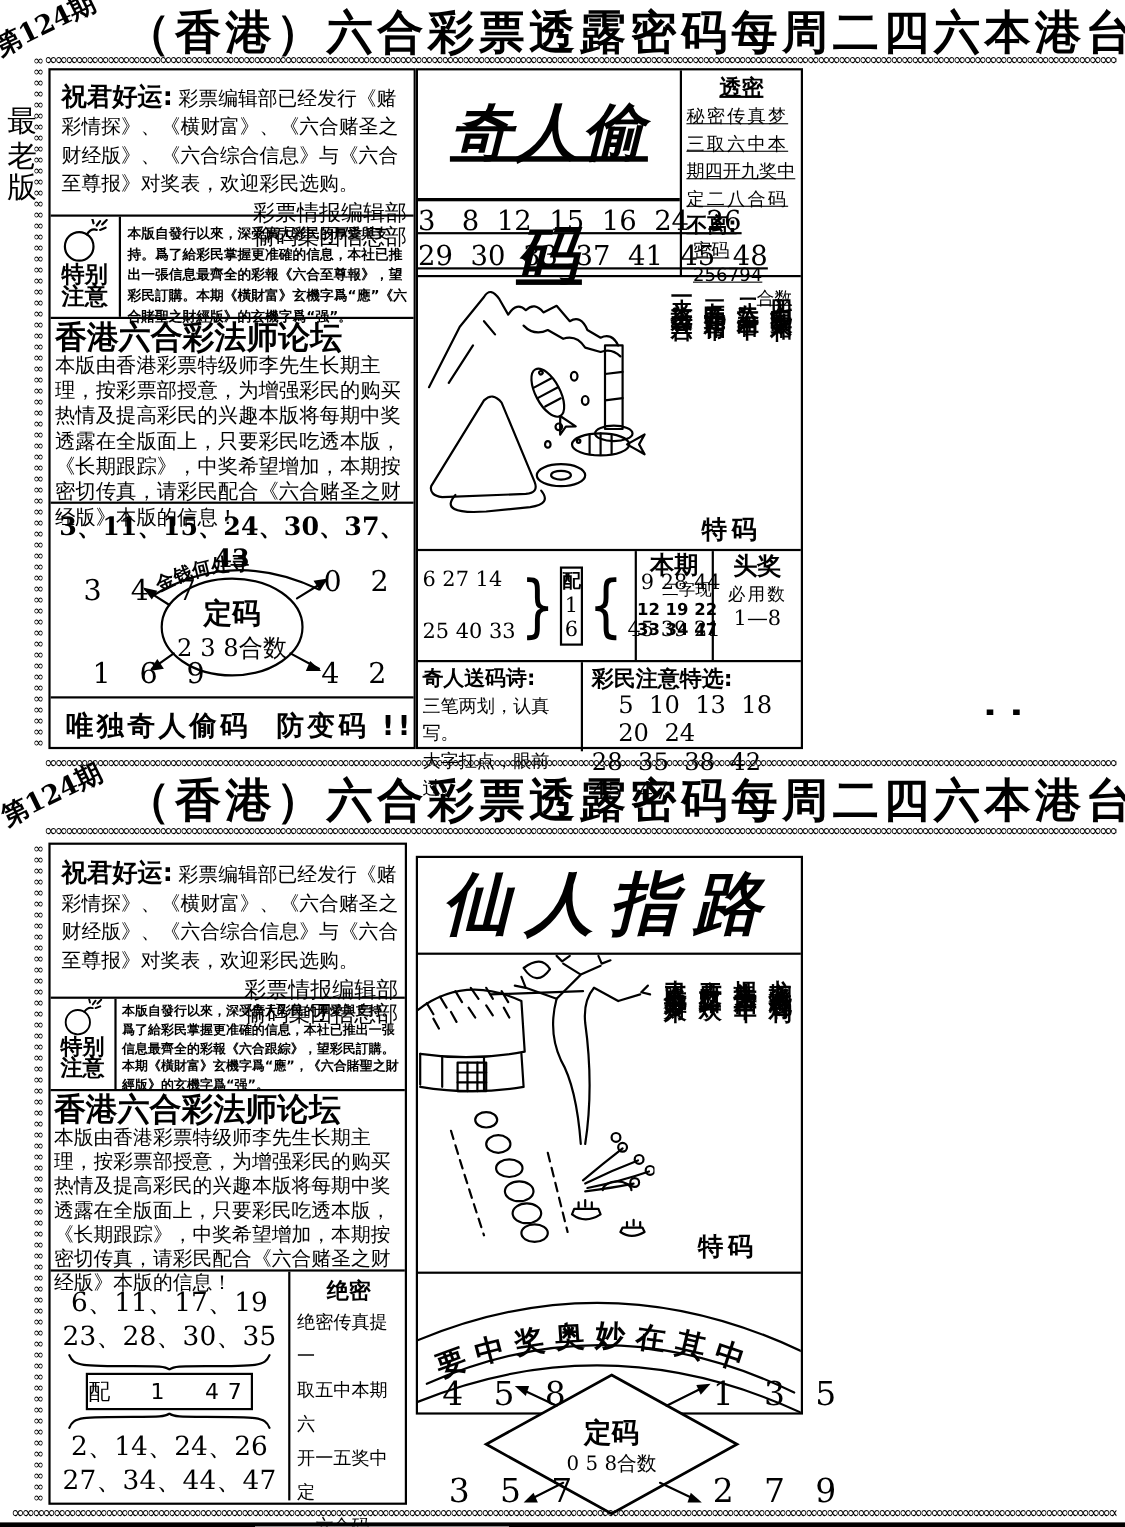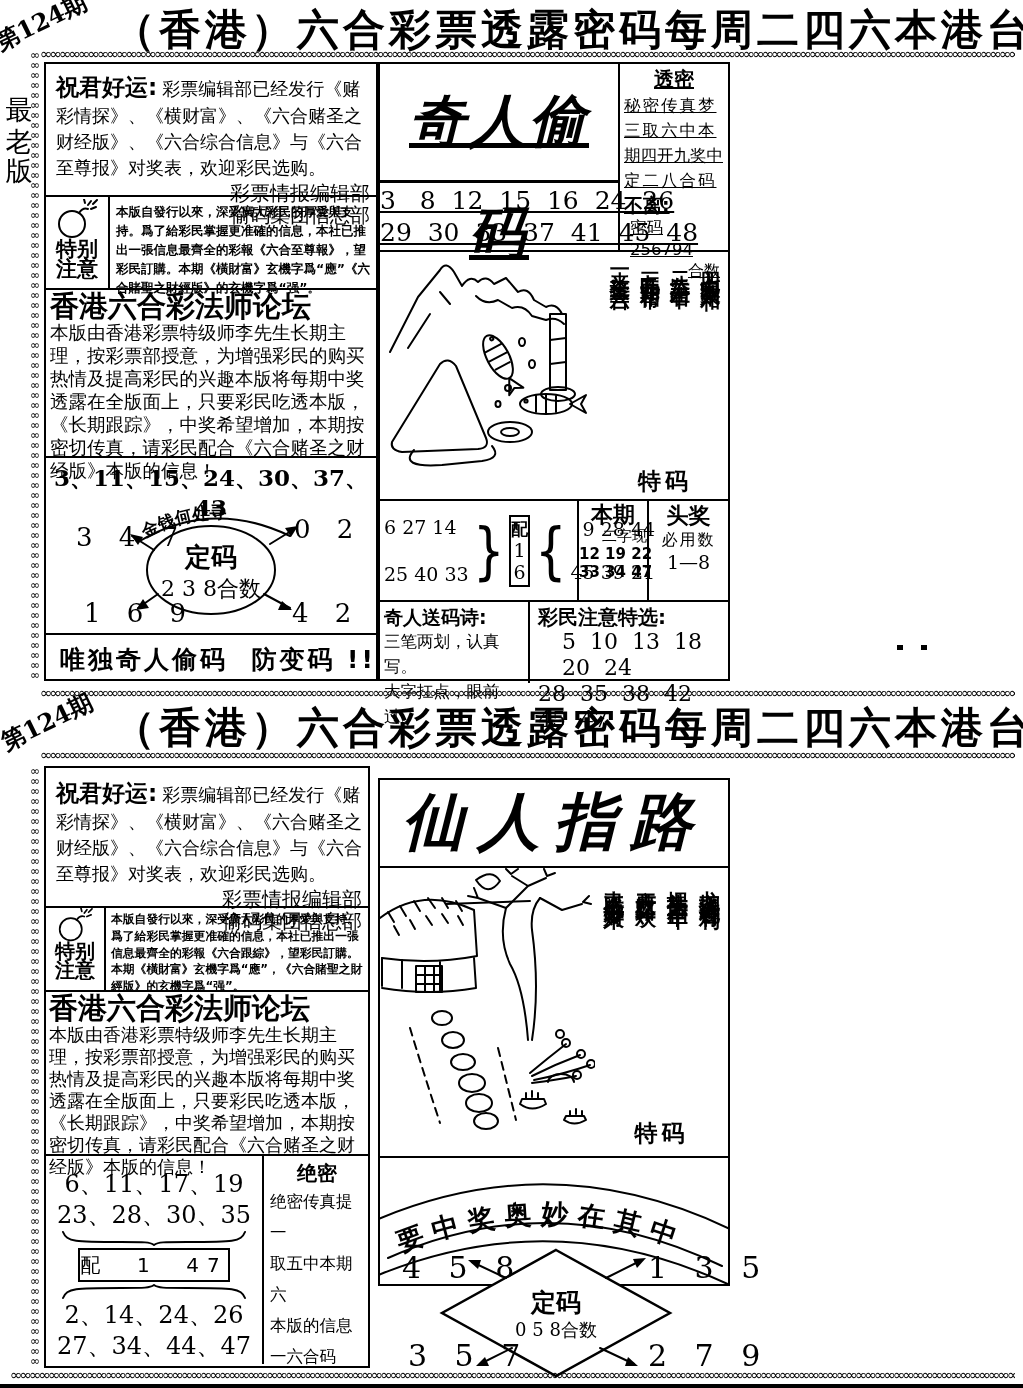--- a/index.html
+++ b/index.html
@@ -255,21 +255,21 @@
         <svg class="sketch" width="190" height="16" viewBox="0 0 190 16" style="margin:0 auto;">
           <path d="M4,14 C8,4 16,4 62,4 C86,4 91,4 95,1 C99,4 104,4 128,4 C174,4 182,4 186,14" stroke-width="2.5"></path>
         </svg>
         <div class="serif" style="font-size:24px;line-height:31px;">2、14、24、26</div>
         <div class="serif" style="font-size:24px;line-height:30px;">27、34、44、47</div>
       </div>
       <div style="flex:1;padding:4px 4px 0 6px;">
         <div class="b ctr" style="font-size:20px;line-height:26px;">绝密</div>
         <div style="font-size:16.5px;line-height:31px;">绝密传真提一</div>
         <div style="font-size:16.5px;line-height:31px;">取五中本期六</div>
-        <div style="font-size:16.5px;line-height:31px;">本版的信息</div>
+        <div style="font-size:16.5px;line-height:31px;">开一五奖中定</div>
         <div style="font-size:16.5px;line-height:31px;">一六合码</div>
 
       </div>
     </div>
   </div>
 
   <div class="abs box" style="left:378px;top:766px;width:352px;height:508px;margin-top:12px;">
 
     <div class="serif b ctr bb" style="height:86px;font-size:62px;line-height:84px;font-style:italic;letter-spacing:14px;">仙人指路</div>
 

